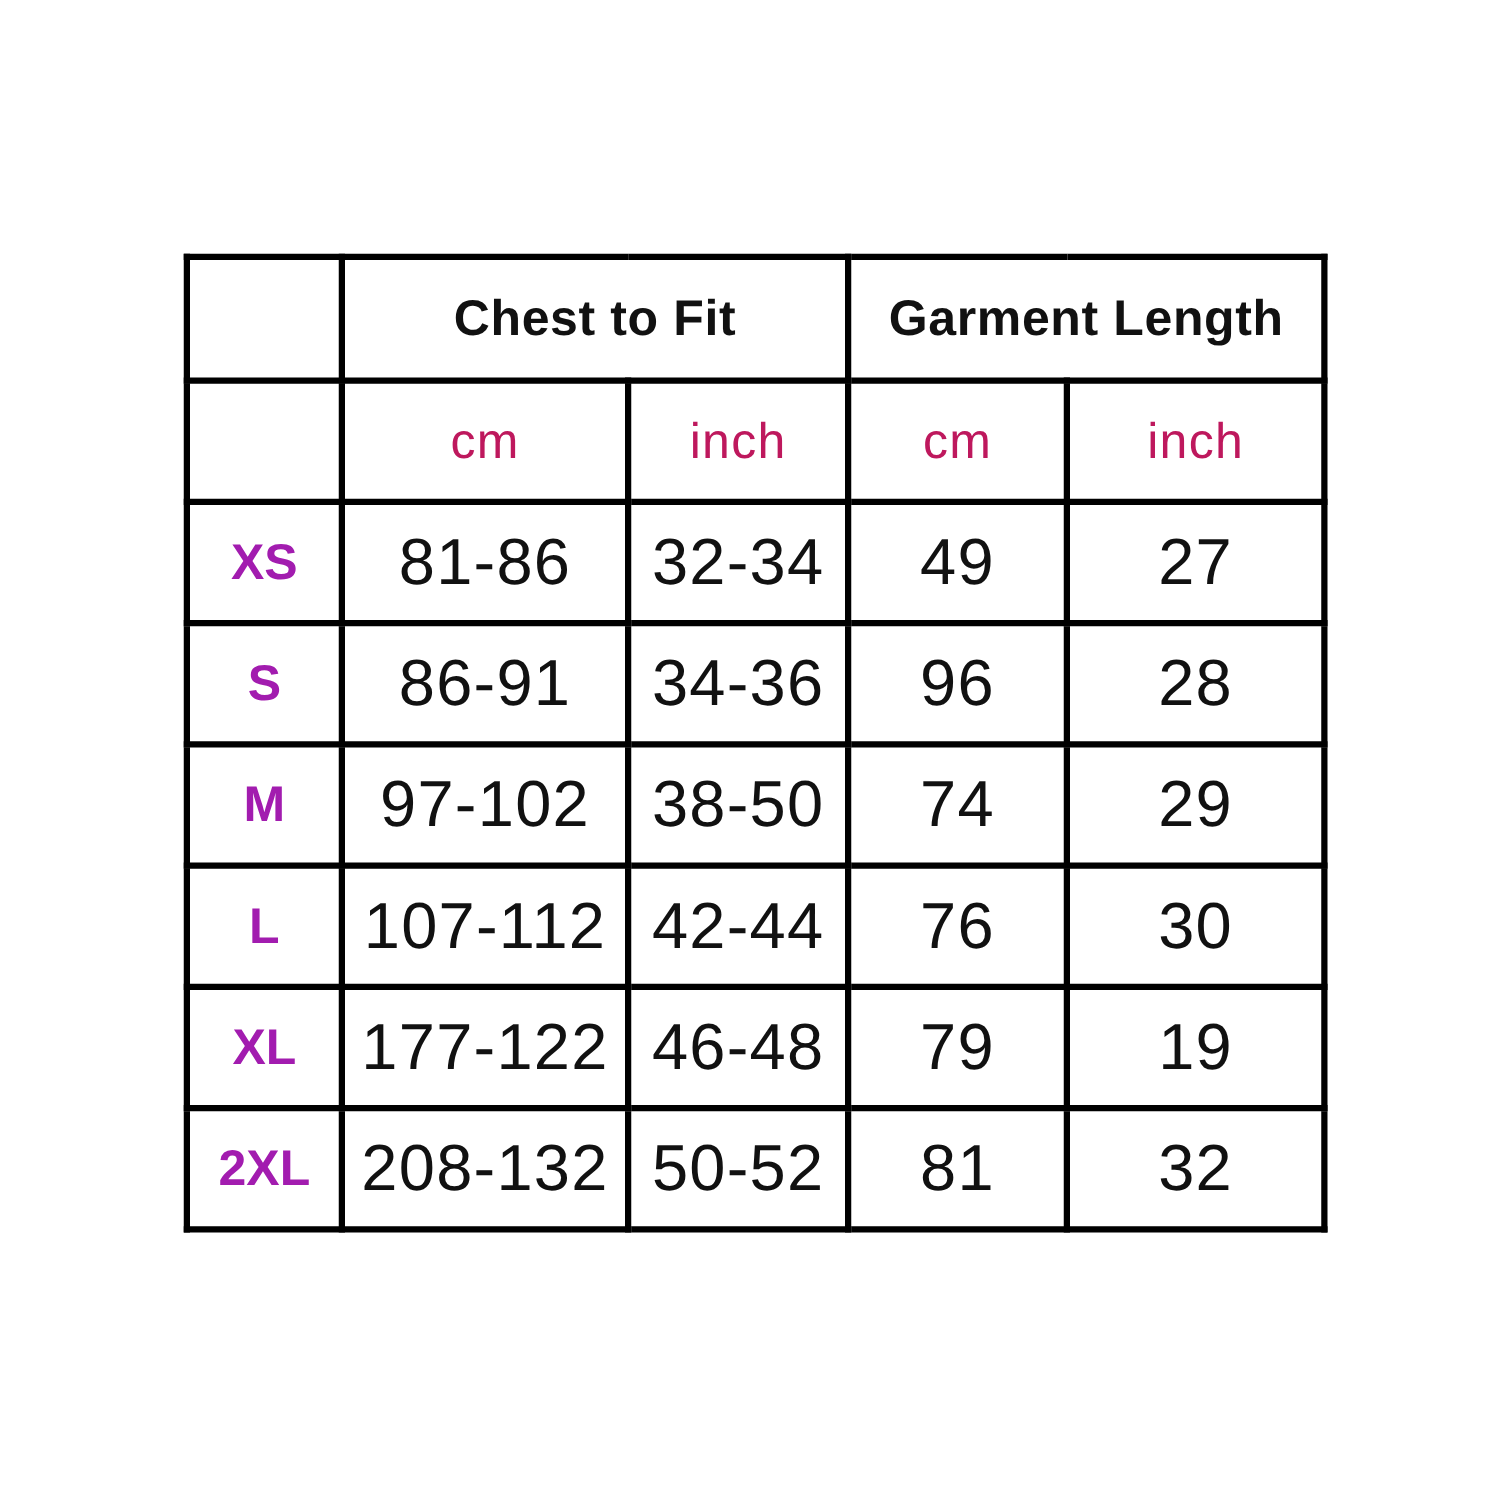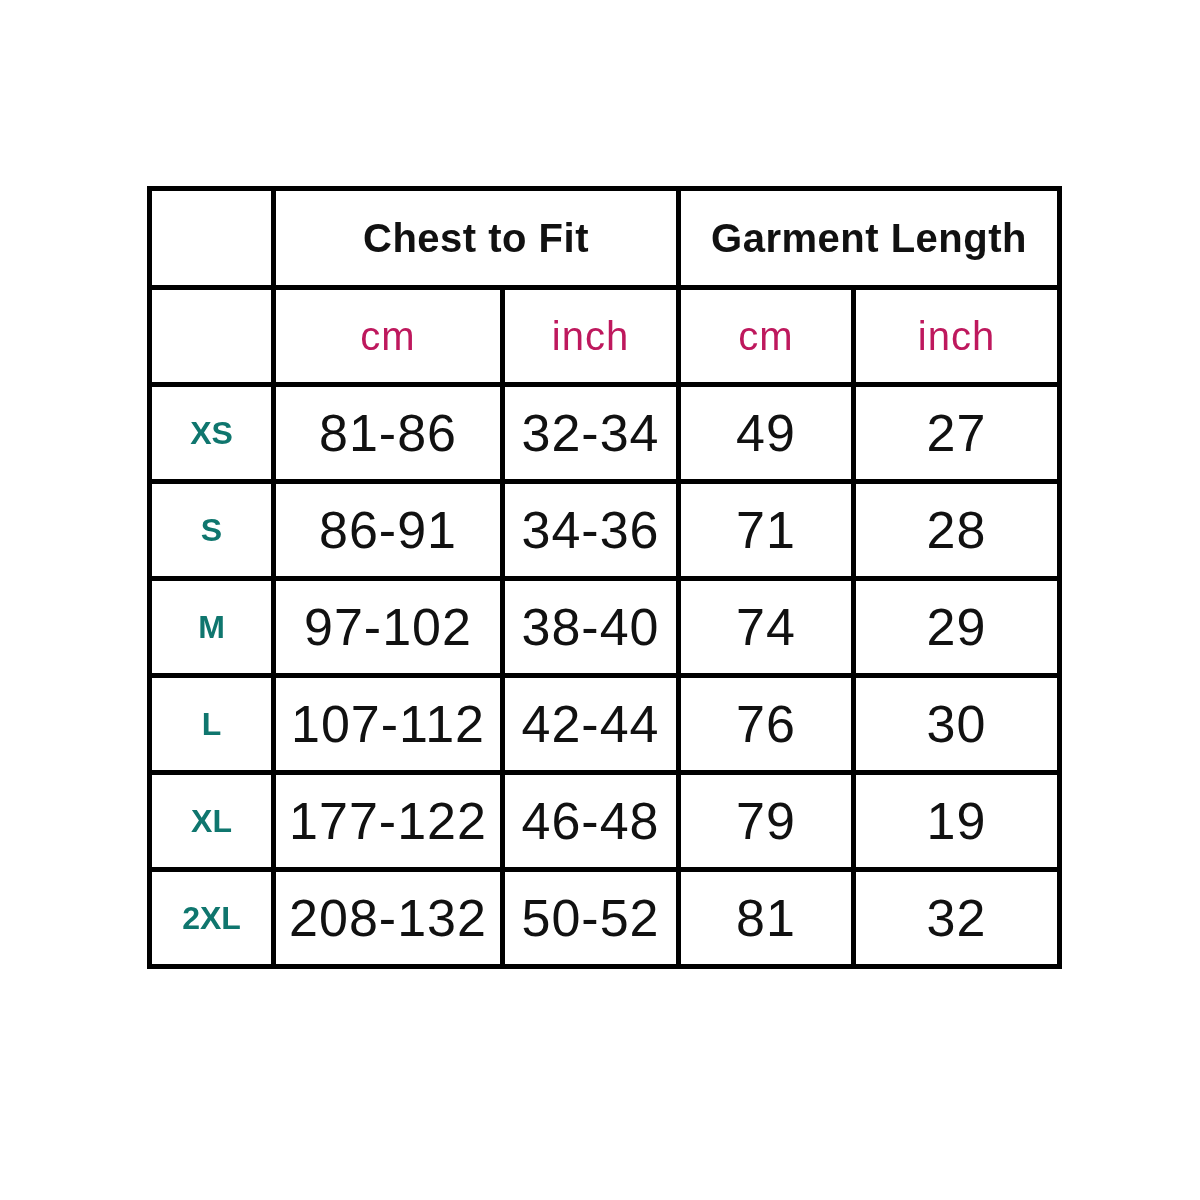--- a/index.html
+++ b/index.html
@@ -13,21 +13,21 @@
   .stage {
     position: relative;
     width: 1200px;
     height: 1200px;
     background: #ffffff;
     overflow: hidden;
   }
   table.size-chart {
     position: absolute;
     left: 147px;
-    top: 186px;
+    top: 203px;
     border-collapse: collapse;
     table-layout: fixed;
     background: transparent;
   }
   col.c-size   { width: 124px; }
   col.c-ccm    { width: 229px; }
   col.c-cinch  { width: 176px; }
   col.c-lcm    { width: 175px; }
   col.c-linch  { width: 206px; }
 
@@ -52,23 +52,23 @@
   }
   tr.unit-row td {
     height: 92px;
     font-size: 40px;
     font-weight: 300;
     color: #be185d;
     letter-spacing: 1px;
   }
   tr.size-row th {
     height: 92px;
-    font-size: 32px;
+    font-size: 40px;
     font-weight: 700;
-    color: #0f766e;
+    color: #a21caf;
   }
   tr.size-row td {
     height: 92px;
     font-size: 52px;
     font-weight: 400;
     color: #111111;
     letter-spacing: 1px;
   }
 </style>
 </head>
@@ -100,27 +100,27 @@
         <th>XS</th>
         <td>81-86</td>
         <td>32-34</td>
         <td>49</td>
         <td>27</td>
       </tr>
       <tr class="size-row">
         <th>S</th>
         <td>86-91</td>
         <td>34-36</td>
-        <td>71</td>
+        <td>96</td>
         <td>28</td>
       </tr>
       <tr class="size-row">
         <th>M</th>
         <td>97-102</td>
-        <td>38-40</td>
+        <td>38-50</td>
         <td>74</td>
         <td>29</td>
       </tr>
       <tr class="size-row">
         <th>L</th>
         <td>107-112</td>
         <td>42-44</td>
         <td>76</td>
         <td>30</td>
       </tr>

